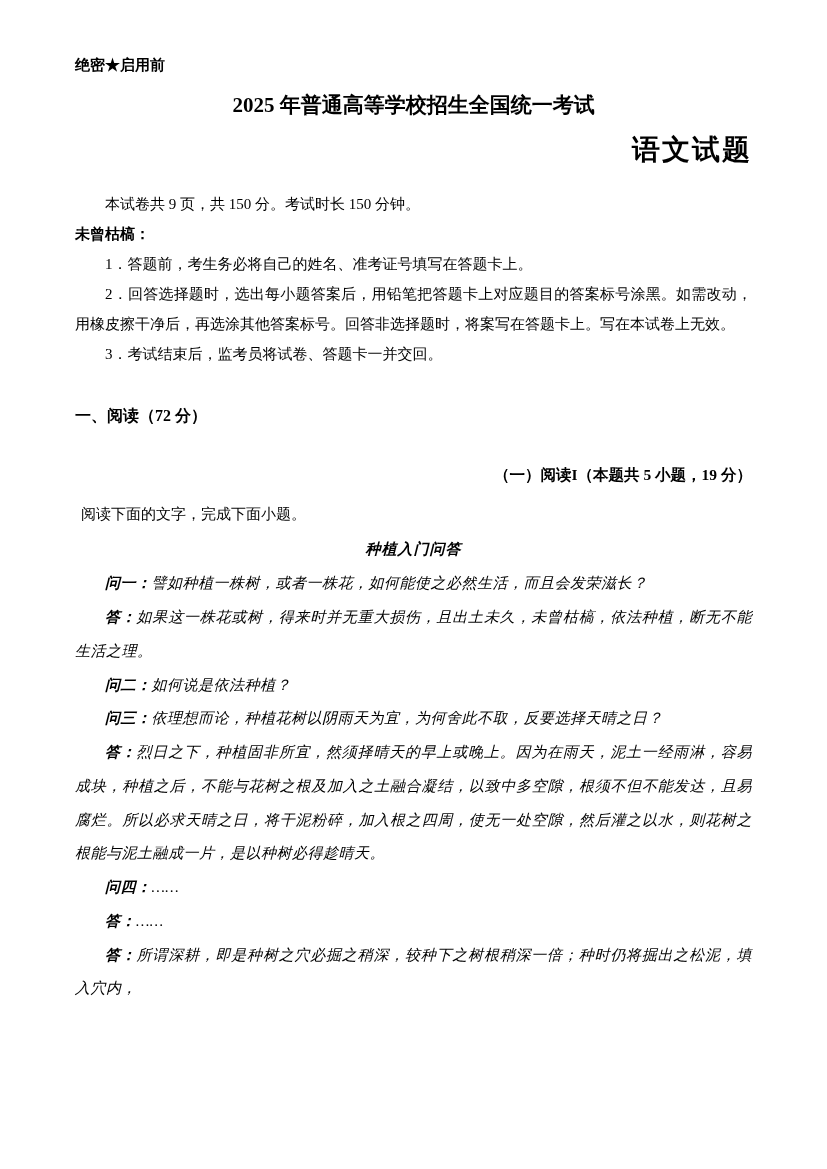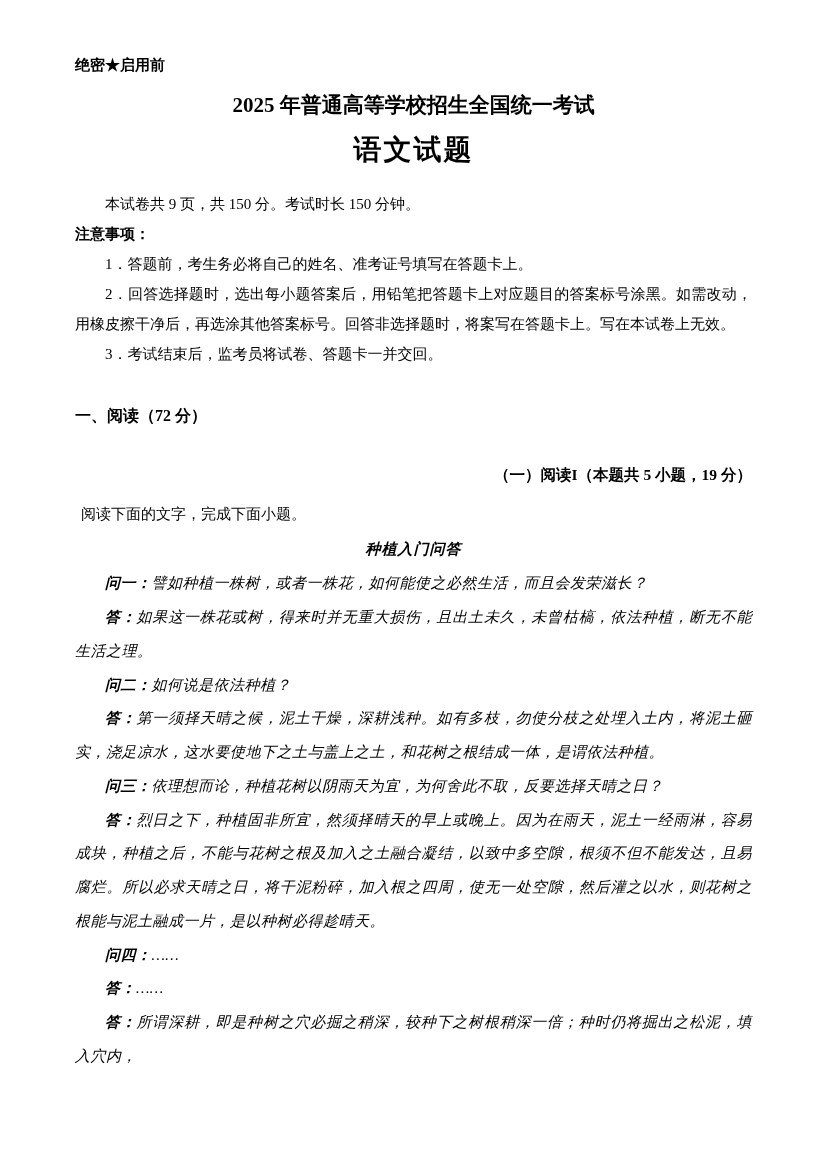--- a/index.html
+++ b/index.html
@@ -21,21 +21,21 @@
     font-size: 15px;
     margin-bottom: 16px;
   }
   .exam-title {
     text-align: center;
     font-weight: bold;
     font-size: 21px;
     margin: 0 0 12px 0;
   }
   .subject-title {
-    text-align: center;
+    text-align: right;
     font-weight: bold;
     font-size: 28px;
     margin: 0 0 20px 0;
     letter-spacing: 2px;
   }
   .paper-info {
     text-indent: 2em;
     line-height: 2.0;
     margin: 0;
   }
@@ -91,37 +91,36 @@
 <body>
 
 <div class="classification">绝密★启用前</div>
 
 <h1 class="exam-title">2025 年普通高等学校招生全国统一考试</h1>
 
 <h2 class="subject-title">语文试题</h2>
 
 <p class="paper-info">本试卷共 9 页，共 150 分。考试时长 150 分钟。</p>
 
-<p class="notice-heading">注意事项：</p>
+<p class="notice-heading">未曾枯槁：</p>
 
 <p class="notice-item">1．答题前，考生务必将自己的姓名、准考证号填写在答题卡上。</p>
 <p class="notice-item">2．回答选择题时，选出每小题答案后，用铅笔把答题卡上对应题目的答案标号涂黑。如需改动，用橡皮擦干净后，再选涂其他答案标号。回答非选择题时，将案写在答题卡上。写在本试卷上无效。</p>
 <p class="notice-item">3．考试结束后，监考员将试卷、答题卡一并交回。</p>
 
 <h3 class="section-heading">一、阅读（72 分）</h3>
 
 <h4 class="subsection-heading">（一）阅读I（本题共 5 小题，19 分）</h4>
 
 <p class="reading-instruction">阅读下面的文字，完成下面小题。</p>
 
 <p class="passage-title">种植入门问答</p>
 
 <div>
   <p class="qa-paragraph"><span class="qa-label">问一：</span><span>譬如种植一株树，或者一株花，如何能使之必然生活，而且会发荣滋长？</span></p>
   <p class="qa-paragraph"><span class="qa-label">答：</span><span>如果这一株花或树，得来时并无重大损伤，且出土未久，未曾枯槁，依法种植，断无不能生活之理。</span></p>
   <p class="qa-paragraph"><span class="qa-label">问二：</span><span>如何说是依法种植？</span></p>
-  <p class="qa-paragraph"><span class="qa-label">答：</span><span>第一须择天晴之候，泥土干燥，深耕浅种。如有多枝，勿使分枝之处埋入土内，将泥土砸实，浇足凉水，这水要使地下之土与盖上之土，和花树之根结成一体，是谓依法种植。</span></p>
   <p class="qa-paragraph"><span class="qa-label">问三：</span><span>依理想而论，种植花树以阴雨天为宜，为何舍此不取，反要选择天晴之日？</span></p>
   <p class="qa-paragraph"><span class="qa-label">答：</span><span>烈日之下，种植固非所宜，然须择晴天的早上或晚上。因为在雨天，泥土一经雨淋，容易成块，种植之后，不能与花树之根及加入之土融合凝结，以致中多空隙，根须不但不能发达，且易腐烂。所以必求天晴之日，将干泥粉碎，加入根之四周，使无一处空隙，然后灌之以水，则花树之根能与泥土融成一片，是以种树必得趁晴天。</span></p>
   <p class="qa-paragraph"><span class="qa-label">问四：</span><span>……</span></p>
   <p class="qa-paragraph"><span class="qa-label">答：</span><span>……</span></p>
   <p class="qa-paragraph"><span class="qa-label">答：</span><span>所谓深耕，即是种树之穴必掘之稍深，较种下之树根稍深一倍；种时仍将掘出之松泥，填入穴内，</span></p>
 </div>
 
 </body></html>

